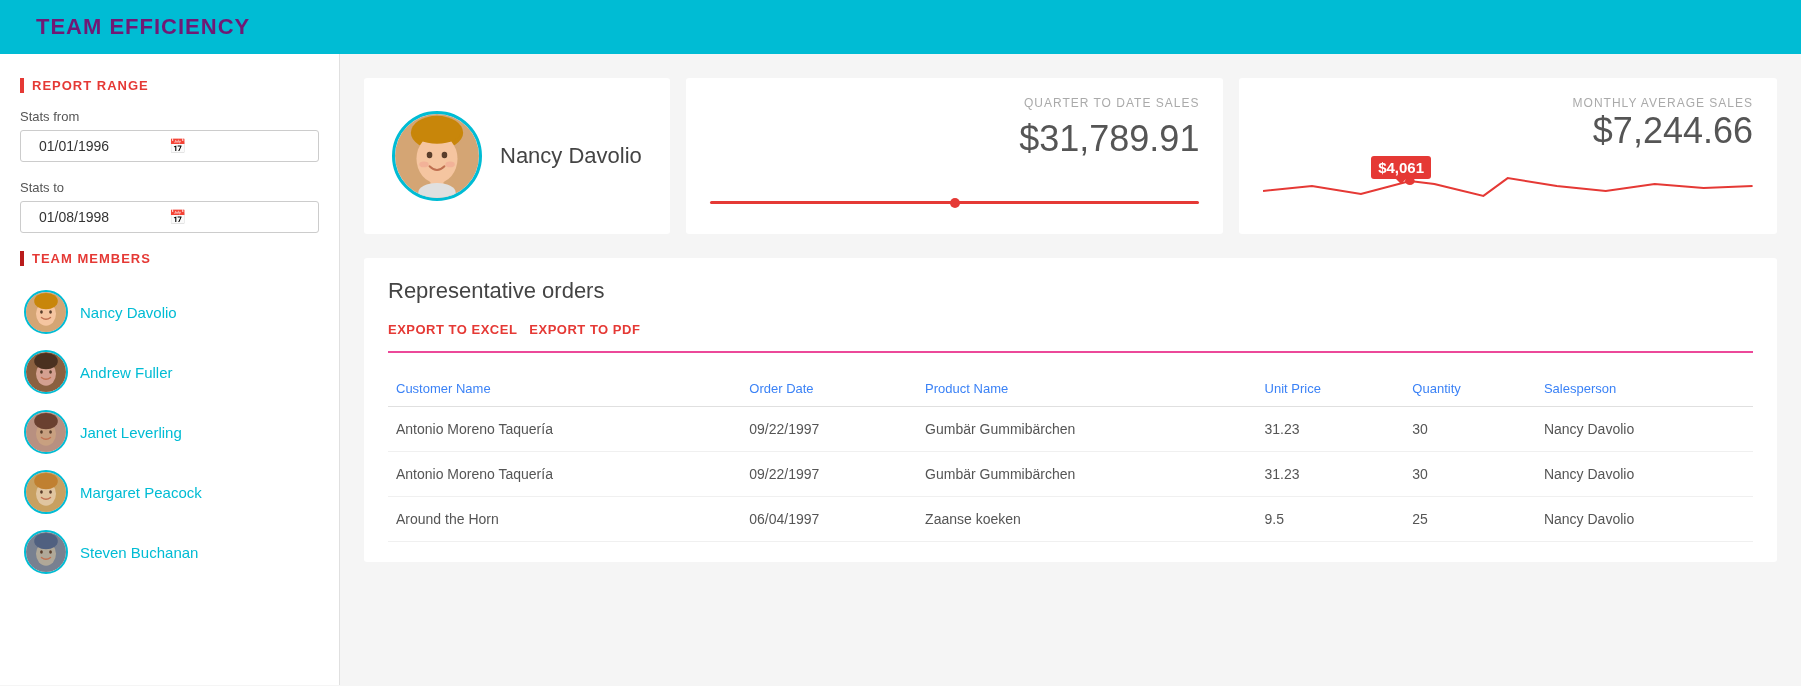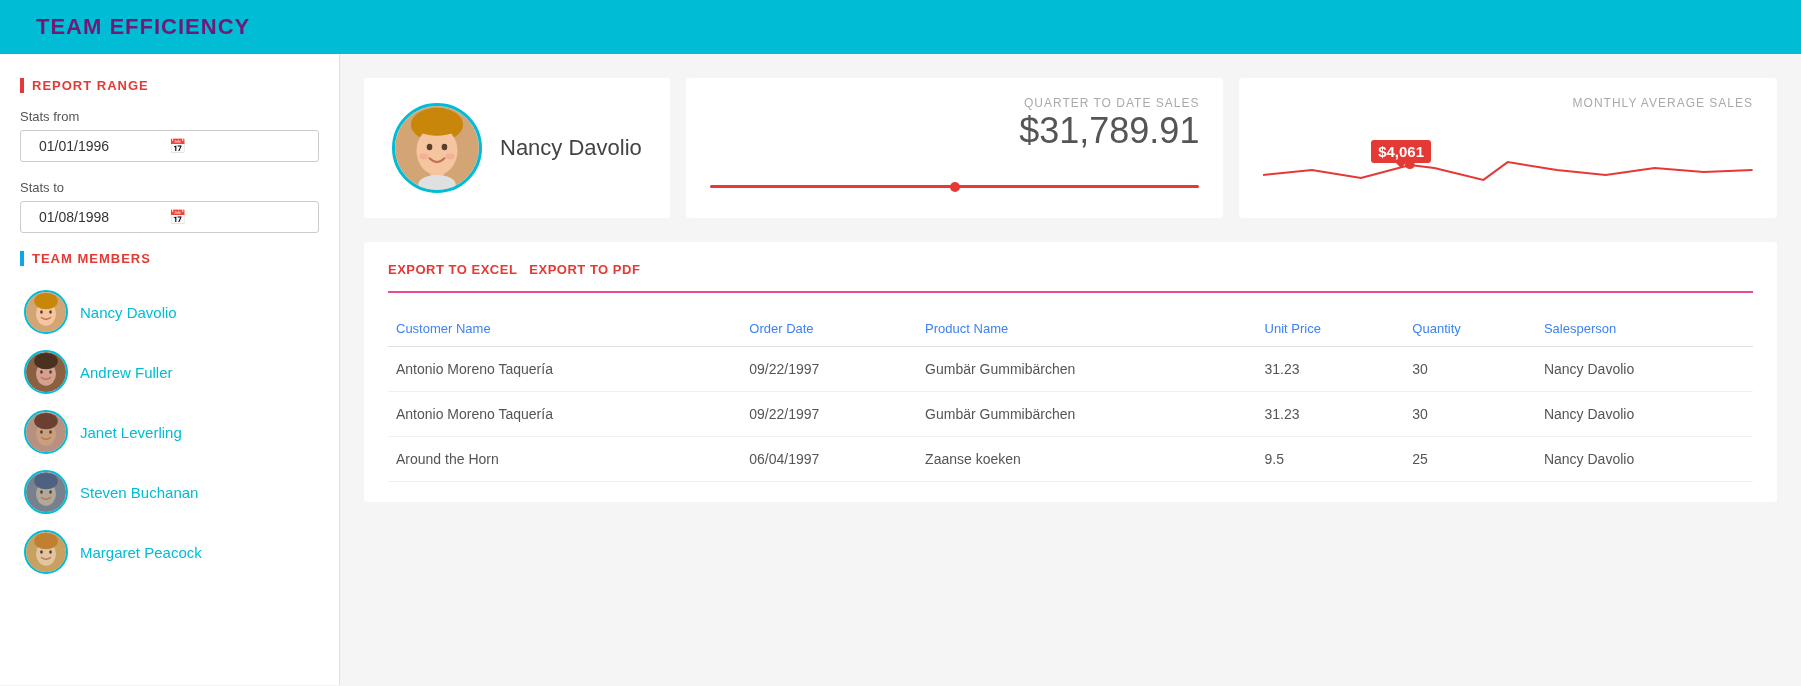--- a/index.html
+++ b/index.html
@@ -66,21 +66,21 @@
       color: #aaa;
       font-size: 18px;
       cursor: pointer;
     }
 
     .team-members-title {
       color: #e53935;
       font-weight: bold;
       font-size: 13px;
       letter-spacing: 1px;
-      border-left: 4px solid #0ea5e9;
+      border-left: 4px solid #b91c1c;
       padding-left: 8px;
       margin-top: 8px;
       margin-bottom: 16px;
     }
 
     .member-item {
       display: flex;
       align-items: center;
       padding: 8px 4px;
       cursor: pointer;
@@ -358,43 +358,43 @@
       <ellipse cx="17" cy="22" rx="1.5" ry="2" fill="#5a3e2b"></ellipse>
       <ellipse cx="27" cy="22" rx="1.5" ry="2" fill="#5a3e2b"></ellipse>
       <path d="M17 28 Q22 32 27 28" stroke="#c07050" stroke-width="1.5" fill="none" stroke-linecap="round"></path>
     </svg>
           </div>
           <span class="member-name">Janet Leverling</span>
         </div>
         <div class="member-item">
           <div class="member-avatar">
             <svg width="44" height="44" viewBox="0 0 44 44" xmlns="http://www.w3.org/2000/svg">
+      <circle cx="22" cy="22" r="22" fill="#c8a060"></circle>
+      <ellipse cx="22" cy="24" rx="11" ry="13" fill="#e0c5a0"></ellipse>
+      <ellipse cx="22" cy="10" rx="13" ry="9" fill="#c08030"></ellipse>
+      <ellipse cx="17" cy="22" rx="1.5" ry="2" fill="#5a3e2b"></ellipse>
+      <ellipse cx="27" cy="22" rx="1.5" ry="2" fill="#5a3e2b"></ellipse>
+      <path d="M17 28 Q22 32 27 28" stroke="#c07050" stroke-width="1.5" fill="none" stroke-linecap="round"></path>
+    </svg>
+          </div>
+          <span class="member-name">Margaret Peacock</span>
+        </div>
+        <div class="member-item">
+          <div class="member-avatar">
+            <svg width="44" height="44" viewBox="0 0 44 44" xmlns="http://www.w3.org/2000/svg">
       <circle cx="22" cy="22" r="22" fill="#788090"></circle>
       <ellipse cx="22" cy="24" rx="11" ry="13" fill="#b0a898"></ellipse>
       <ellipse cx="22" cy="10" rx="13" ry="9" fill="#506080"></ellipse>
       <ellipse cx="17" cy="22" rx="1.5" ry="2" fill="#5a3e2b"></ellipse>
       <ellipse cx="27" cy="22" rx="1.5" ry="2" fill="#5a3e2b"></ellipse>
       <path d="M17 28 Q22 32 27 28" stroke="#c07050" stroke-width="1.5" fill="none" stroke-linecap="round"></path>
     </svg>
           </div>
           <span class="member-name">Steven Buchanan</span>
         </div>
-        <div class="member-item">
-          <div class="member-avatar">
-            <svg width="44" height="44" viewBox="0 0 44 44" xmlns="http://www.w3.org/2000/svg">
-      <circle cx="22" cy="22" r="22" fill="#c8a060"></circle>
-      <ellipse cx="22" cy="24" rx="11" ry="13" fill="#e0c5a0"></ellipse>
-      <ellipse cx="22" cy="10" rx="13" ry="9" fill="#c08030"></ellipse>
-      <ellipse cx="17" cy="22" rx="1.5" ry="2" fill="#5a3e2b"></ellipse>
-      <ellipse cx="27" cy="22" rx="1.5" ry="2" fill="#5a3e2b"></ellipse>
-      <path d="M17 28 Q22 32 27 28" stroke="#c07050" stroke-width="1.5" fill="none" stroke-linecap="round"></path>
-    </svg>
-          </div>
-          <span class="member-name">Margaret Peacock</span>
-        </div>
       </div>
 
   </div>
 
   <div class="main">
 
     <div class="top-row">
 
       <div class="profile-card">
         <div class="profile-avatar">
@@ -428,32 +428,34 @@
         <div class="stat-card-label">QUARTER TO DATE SALES</div>
         <div class="stat-card-value">$31,789.91</div>
         <div class="stat-chart-area">
           <div class="quarter-line"></div>
           <div class="quarter-dot"></div>
         </div>
       </div>
 
       <div class="stat-card">
         <div class="stat-card-label">MONTHLY AVERAGE SALES</div>
+        <div class="stat-card-value">$7,244.66</div>
         <div class="monthly-chart">
           <div class="tooltip-bubble">$4,061</div>
           <svg class="sparkline-svg" viewBox="0 0 400 50" preserveAspectRatio="none">
             <polyline fill="none" stroke="#e53935" stroke-width="2" points="0,35 40,30 80,38 120,25 140,28 180,40 200,22 240,30 280,35 320,28 360,32 400,30"></polyline>
             <circle cx="120" cy="25" r="4" fill="#e53935"></circle>
           </svg>
         </div>
       </div>
 
     </div>
 
     <div class="orders-section">
+      <div class="orders-title">Representative orders</div>
 
       <div class="export-buttons">
         <button class="export-btn">EXPORT TO EXCEL</button>
         <button class="export-btn">EXPORT TO PDF</button>
       </div>
 
       <table>
         <thead>
           <tr id="table-header-row">
               <th>Customer Name</th>

